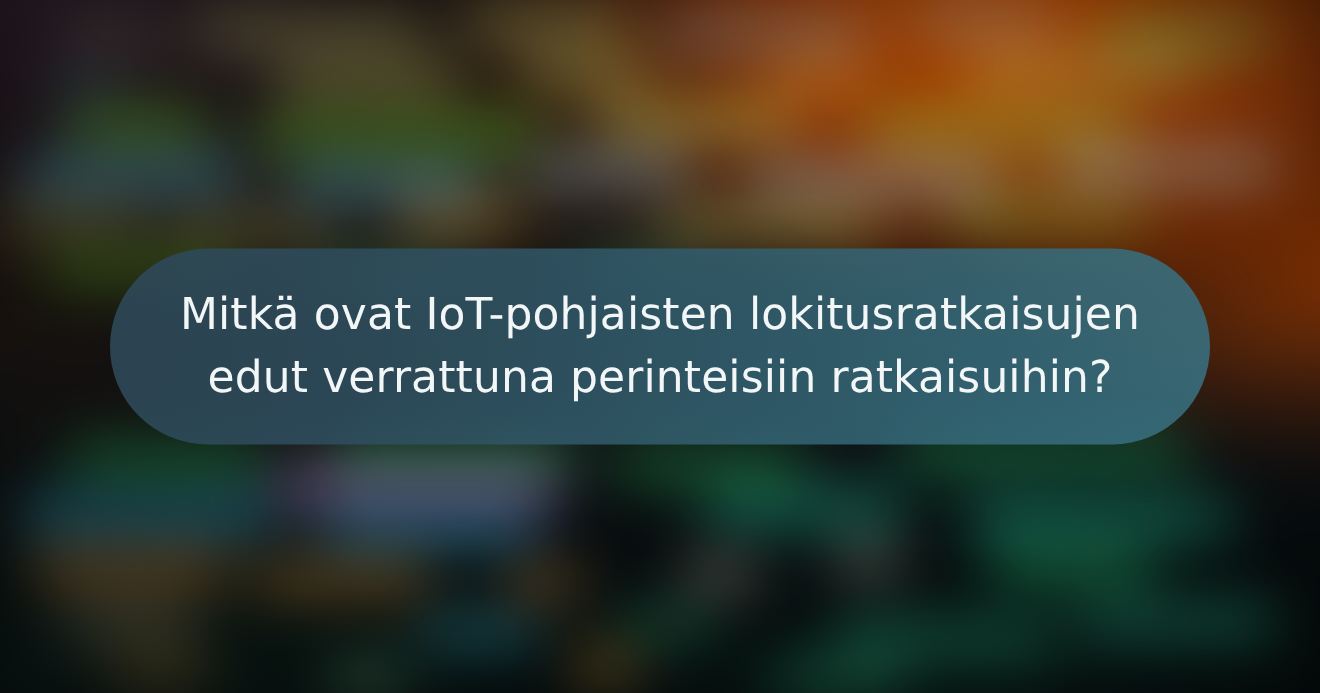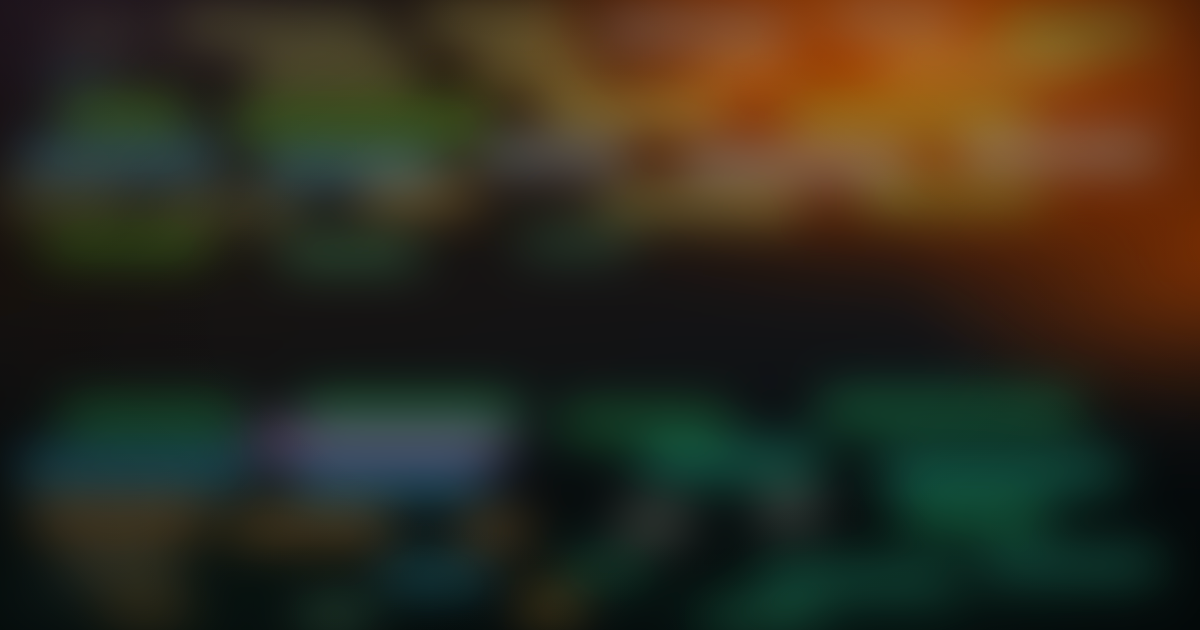--- a/index.html
+++ b/index.html
@@ -175,14 +175,18 @@
       </div>
     <div id="texture-layer">
         <div class="dots dots-warm" style="left: 1170px; top: 80px; width: 110px; height: 120px;"></div>
         <div class="dots dots-cool" style="left: 80px; top: 640px; width: 90px; height: 70px;"></div>
         <div class="dots dots" style="left: 110px; top: 588px; width: 130px; height: 28px;"></div>
       </div>
   </div>
 
   <div id="vignette"></div>
 
+  <div id="pill">
+    <div id="pill-text">Mitkä ovat IoT-pohjaisten lokitusratkaisujen
+edut verrattuna perinteisiin ratkaisuihin?</div>
+  </div>
 
 </div>
 
 </body></html>

